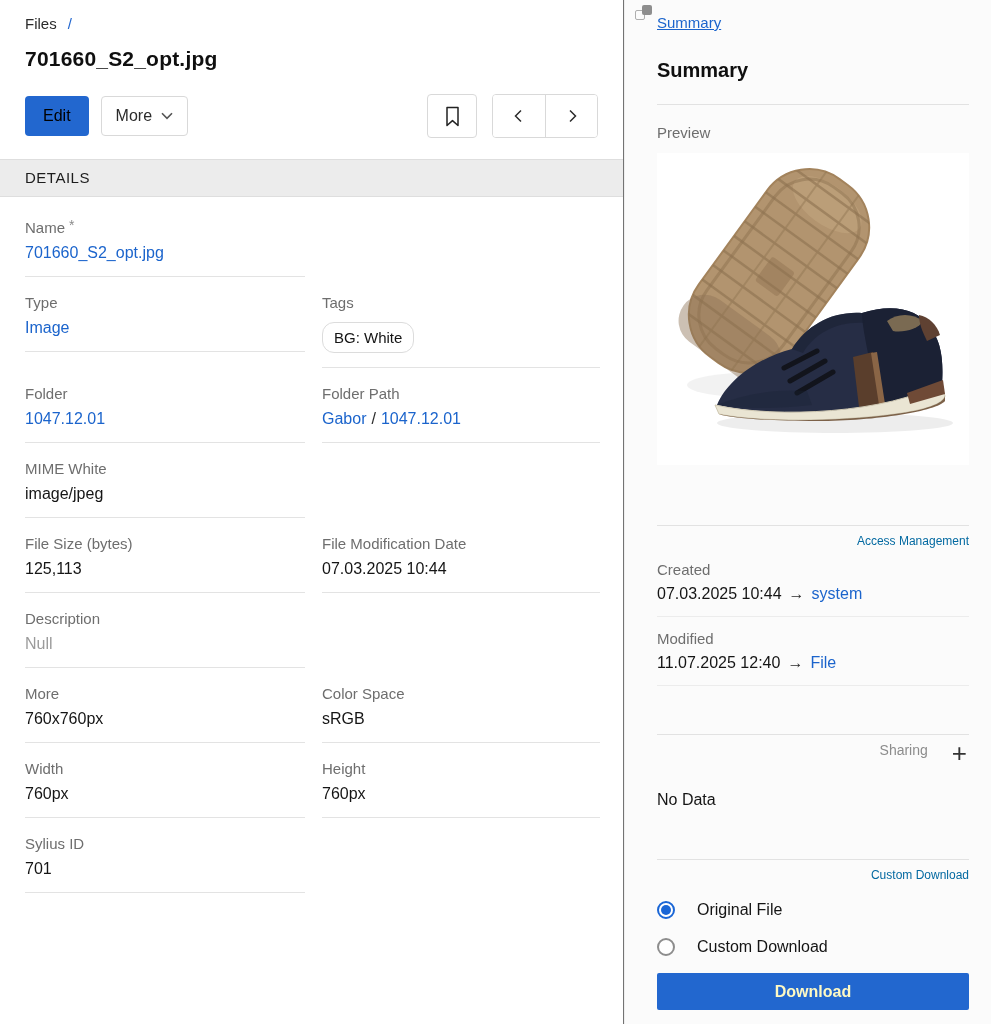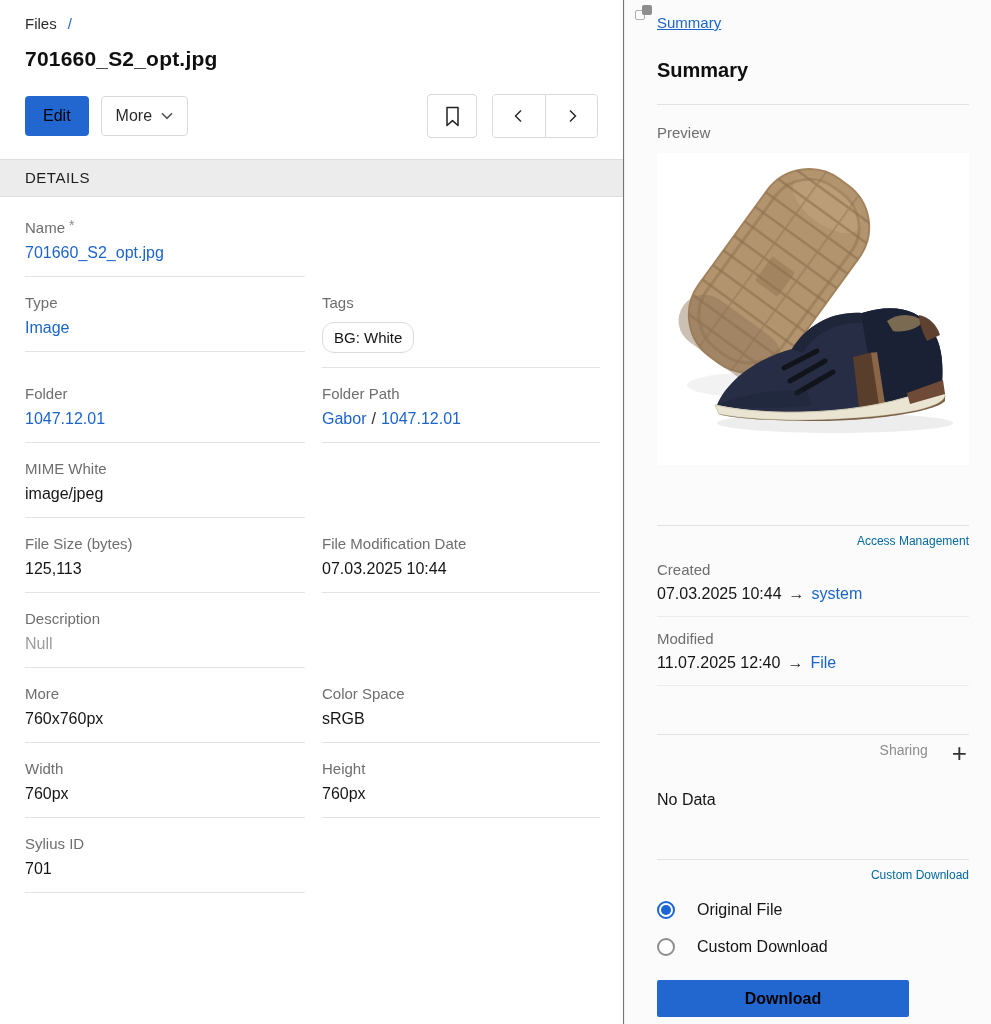--- a/index.html
+++ b/index.html
@@ -89,22 +89,22 @@
   .plus { font-size: 26px; font-weight: 400; color: #333; line-height: 22px; cursor: pointer; padding: 0 2px; position: relative; top: 3px; }
   .no-data { margin-top: 30px; font-size: 16px; color: #141414; }
   .radio-row { display: flex; align-items: center; gap: 22px; font-size: 16px; color: #141414; margin-top: 19px; cursor: pointer; }
   .radio { width: 18px; height: 18px; border-radius: 50%; border: 2px solid #8d8d8d; background: #fff; position: relative; flex: 0 0 auto; }
   .radio.checked { border-color: #1a66d6; }
   .radio.checked::after {
     content: ""; position: absolute; left: 2px; top: 2px; width: 10px; height: 10px;
     border-radius: 50%; background: #1a66d6;
   }
   .btn-download {
-    margin-top: 24px; width: 252px; height: 37px; border: none; border-radius: 2px;
-    background: #2267cf; color: #000000; font-size: 16px; font-weight: 700; font-family: inherit; cursor: pointer;
+    margin-top: 17px; width: 312px; height: 37px; border: none; border-radius: 2px;
+    background: #2267cf; color: #fef9c3; font-size: 16px; font-weight: 700; font-family: inherit; cursor: pointer;
   }
   svg.glyph { display: block; }
 </style>
 </head>
 <body>
 
 <div class="app">
 
   <div class="left-panel">
     <div class="lp-header">

